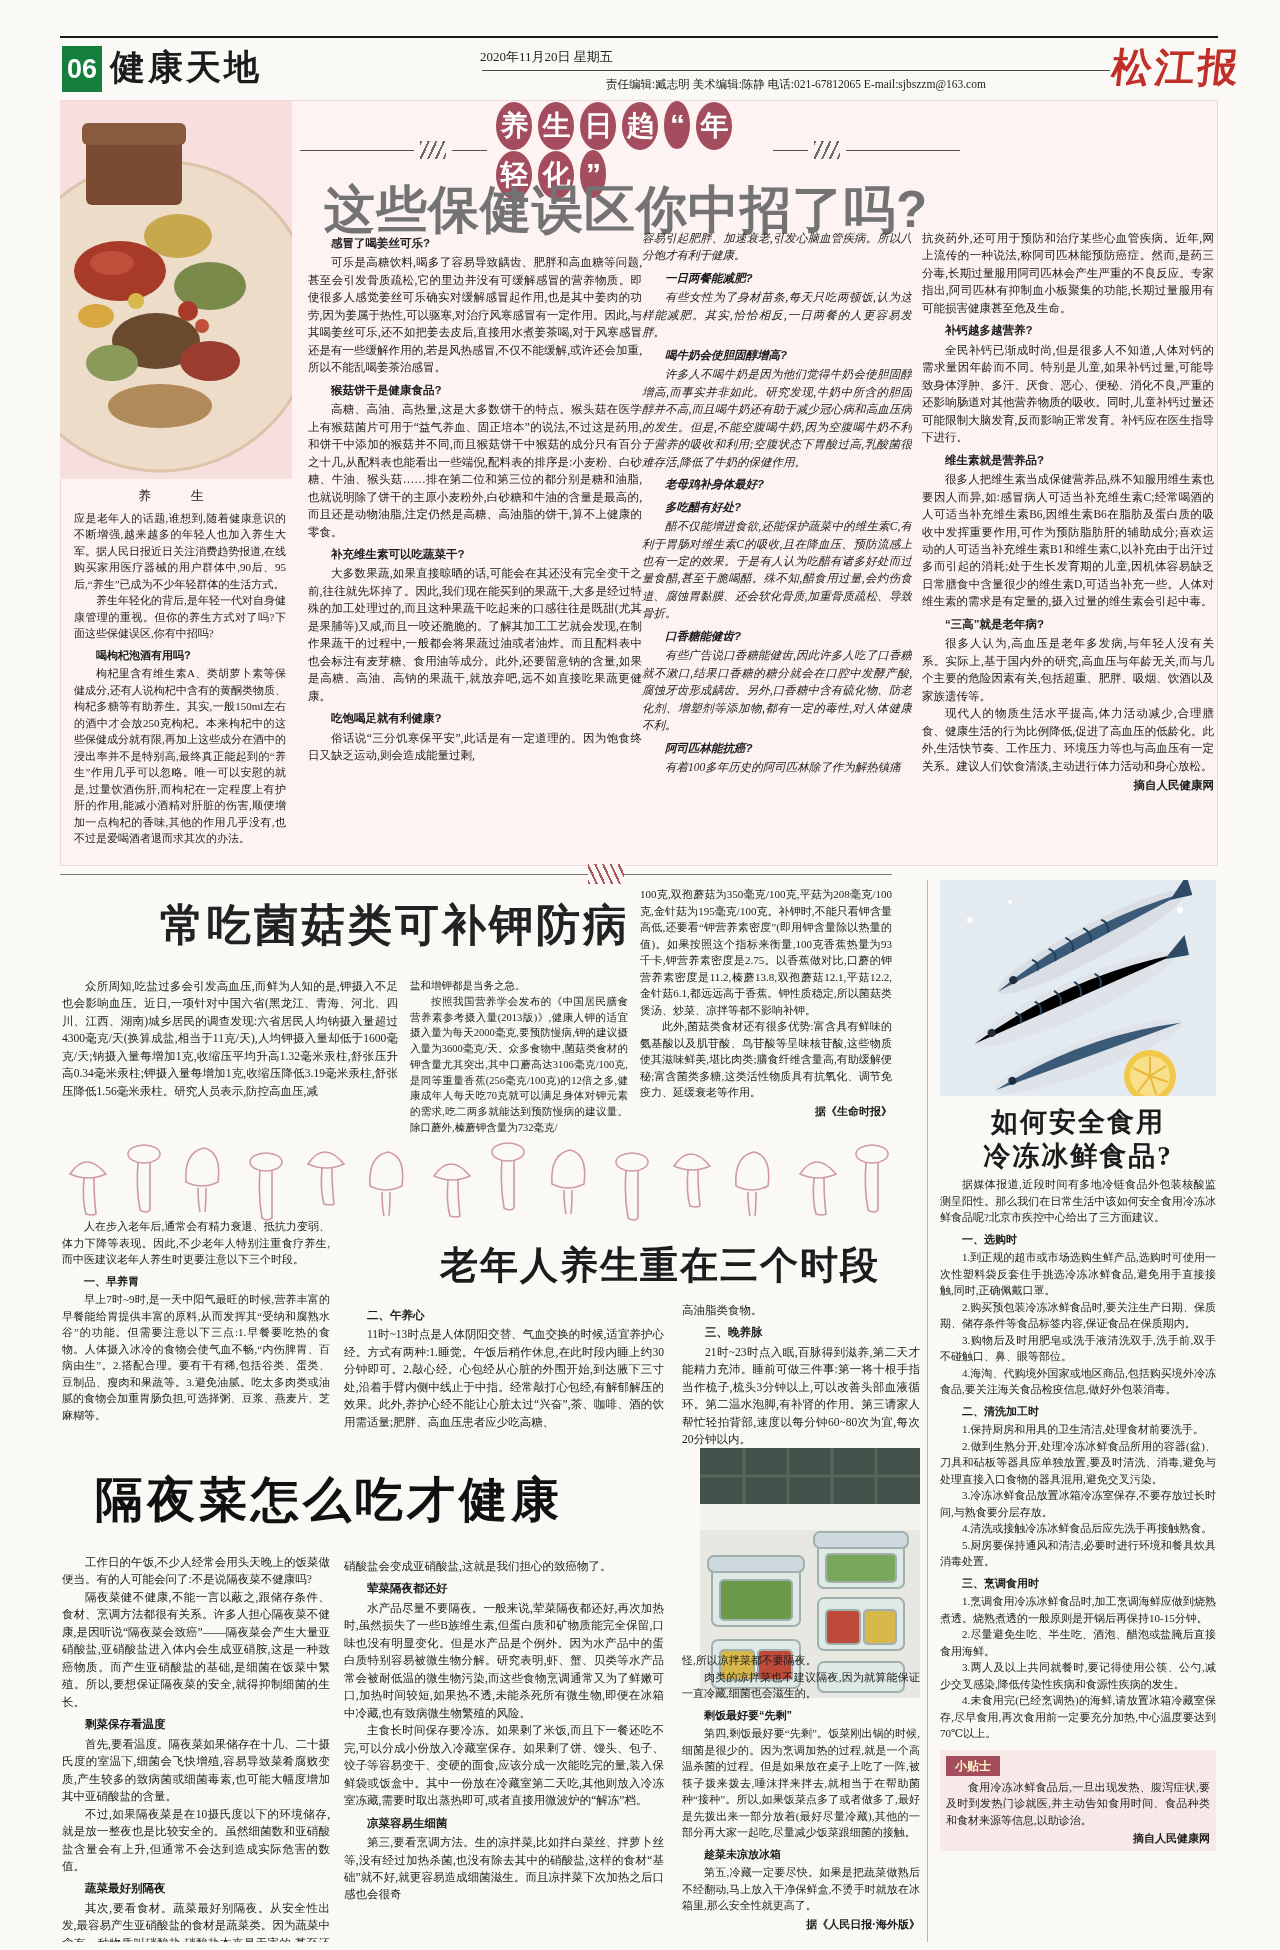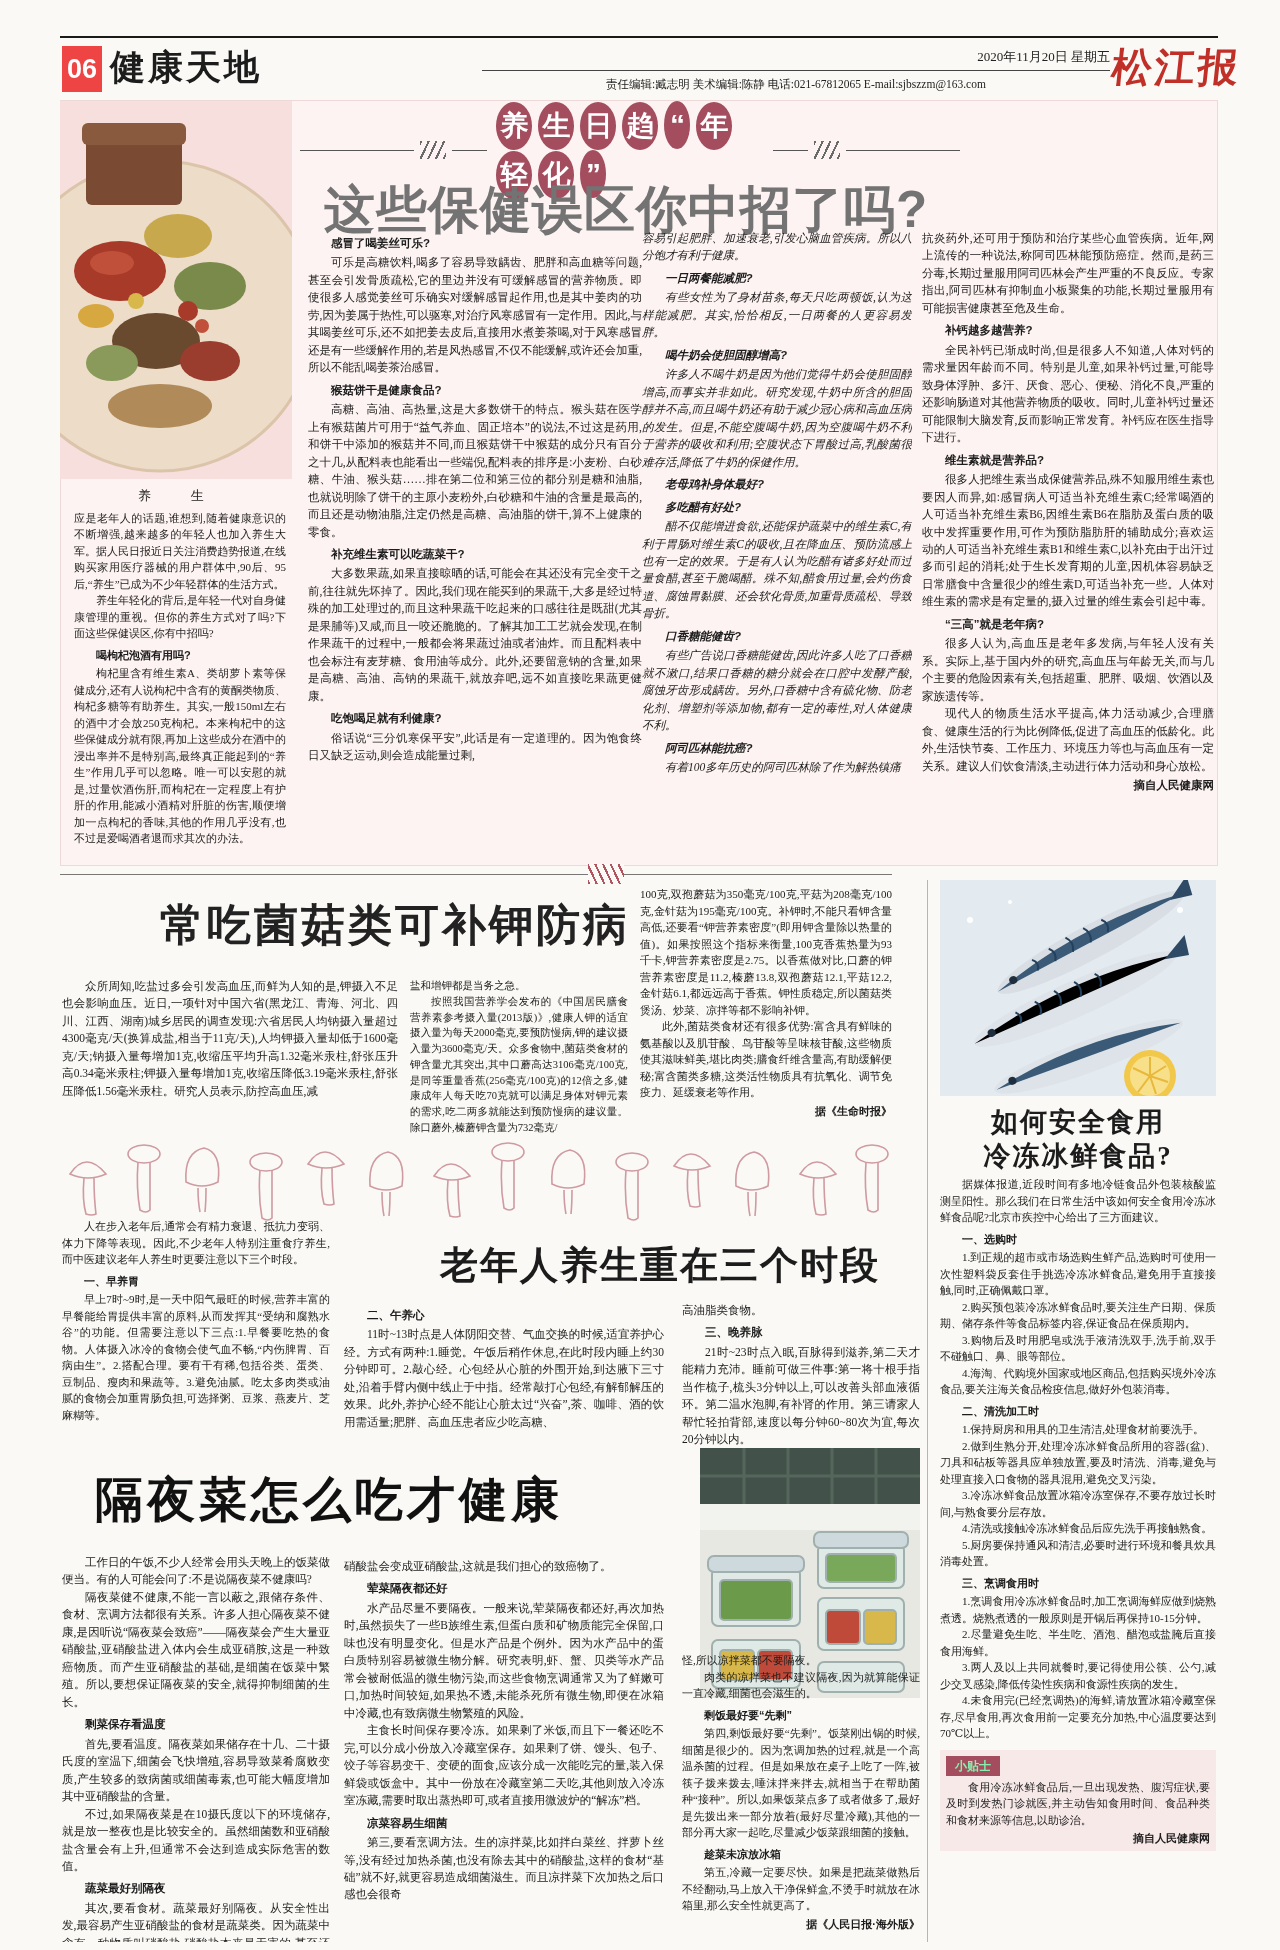--- a/index.html
+++ b/index.html
@@ -1,24 +1,24 @@
 <!DOCTYPE html>
 <html><head>
 <meta charset="utf-8">
 <style>
   html,body{margin:0;padding:0;}
   body{width:1280px;height:1950px;background:#faf9f5;font-family:"Liberation Serif","DejaVu Serif",serif;color:#1c1c1c;}
   .page{position:relative;width:1280px;height:1950px;overflow:hidden;}
   .abs{position:absolute;}
   
   .top-rule{left:60px;top:36px;width:1158px;height:2px;background:#1a1a1a;}
-  .pagenum{left:62px;top:46px;width:40px;height:46px;background:#ef4444;color:#fff;
+  .pagenum{left:62px;top:46px;width:40px;height:46px;background:#15803d;color:#fff;
     font-family:"Liberation Sans",sans-serif;font-weight:bold;font-size:27px;display:flex;align-items:center;justify-content:center;}
   .section-title{left:110px;top:44px;font-family:"Liberation Sans",sans-serif;font-weight:900;font-size:35px;letter-spacing:3px;}
-  .date-line{left:480px;top:48px;width:630px;text-align:right;font-size:13px;color:#222;}
+  .date-line{left:480px;top:48px;width:630px;font-size:13px;color:#222;}
   .date-rule{left:482px;top:70px;width:628px;height:1px;background:#444;}
   .editors-line{left:482px;top:77px;width:628px;text-align:center;font-size:11.5px;color:#222;}
   .masthead{left:1112px;top:40px;font-size:40px;font-weight:900;color:#c03028;letter-spacing:3px;transform:skewX(-6deg);font-family:"Liberation Serif",serif;}
   
   .lead-panel{left:60px;top:100px;width:1158px;height:766px;background:#fdf3f2;border:1px solid #ecd9d8;box-sizing:border-box;}
   .kicker-row{left:300px;top:122px;width:660px;height:56px;display:flex;align-items:center;justify-content:center;gap:6px;}
   .kline{height:1px;background:#555;}
   .kline.long{width:150px;} .kline.short{width:46px;}
   .kslash{width:34px;height:18px;background:repeating-linear-gradient(115deg,#6a6a6a 0 2px,transparent 2px 7px);}
   .medal{display:inline-block;width:36px;height:48px;margin:0 3px;border-radius:50%;background:#a34d5e;color:#fff;
@@ -50,21 +50,21 @@
   .mush-col1{left:62px;top:978px;width:336px;height:210px;}
   .mush-col2{left:410px;top:978px;width:218px;height:210px;}
   .mush-col3{left:640px;top:886px;width:252px;height:248px;}
   .mush-strip{left:60px;top:1128px;width:832px;height:94px;}
   .v-rule{left:927px;top:880px;width:1px;height:1062px;background:#b9b4ae;}
   .fish-photo{left:940px;top:880px;width:276px;height:216px;}
   
   .sb-title{left:940px;top:1106px;width:276px;text-align:center;font-weight:900;font-size:27px;letter-spacing:2px;line-height:1.25;}
   .sb-body{left:940px;top:1176px;width:276px;height:769px;}
   .tip-panel{background:#f8e9e9;padding:6px 6px 4px 6px;margin-top:8px;}
-  .tip-chip{display:inline-block;background:#a34d5e;color:#86efac;font-family:"Liberation Sans",sans-serif;
+  .tip-chip{display:inline-block;background:#a34d5e;color:#fef9c3;font-family:"Liberation Sans",sans-serif;
     font-size:12px;font-weight:bold;padding:1px 9px;margin-bottom:3px;}
   
   .eld-title{left:400px;top:1240px;width:520px;text-align:center;font-weight:900;font-size:38px;letter-spacing:2px;}
   .eld-col1{left:62px;top:1218px;width:268px;height:230px;}
   .eld-col2{left:344px;top:1302px;width:320px;height:152px;}
   .eld-col3{left:682px;top:1302px;width:238px;height:150px;}
   
   .lo-title{left:95px;top:1468px;width:480px;font-family:"Liberation Sans",sans-serif;font-weight:900;font-size:48px;letter-spacing:4px;color:#111;}
   .containers-photo{left:700px;top:1448px;width:220px;height:250px;}
   .lo-col1{left:62px;top:1554px;width:268px;height:388px;}

